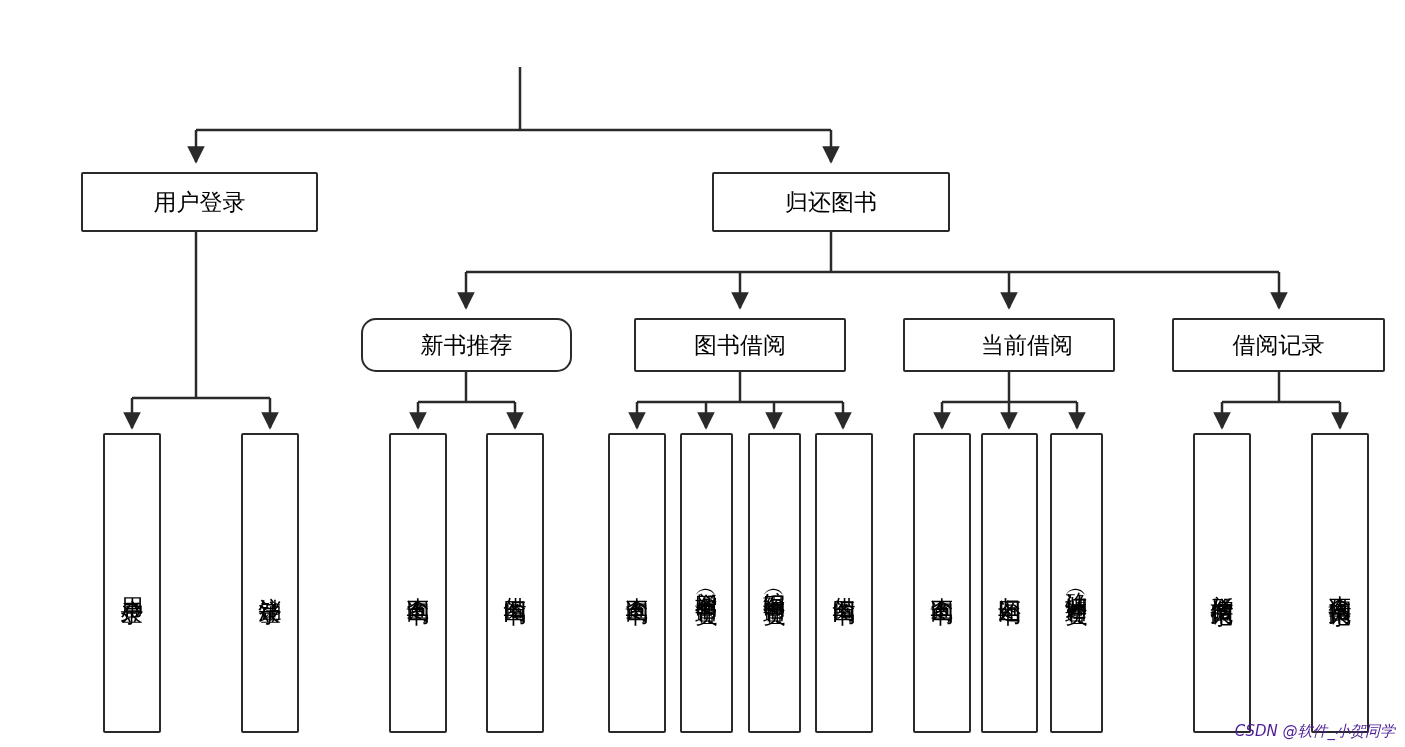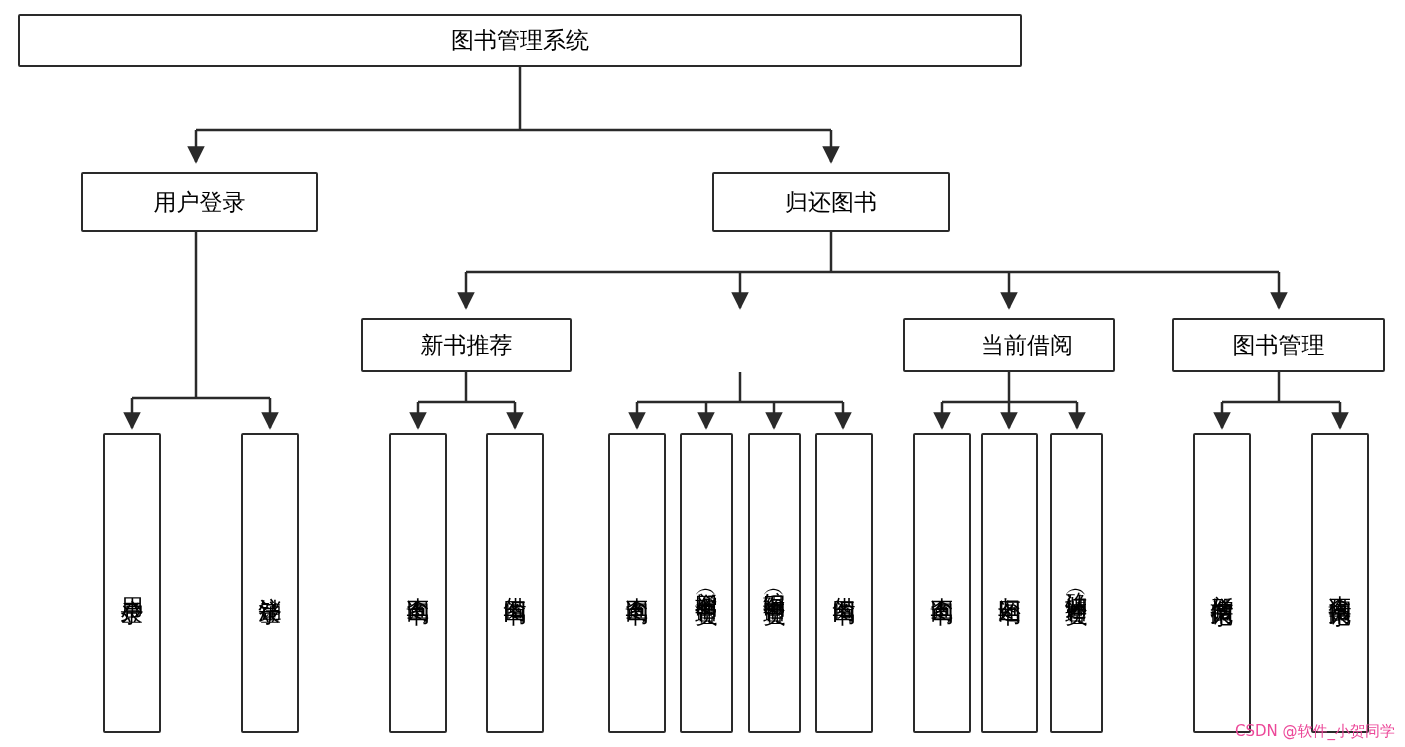--- a/index.html
+++ b/index.html
@@ -54,22 +54,23 @@
     width: 1405px;
     height: 747px;
     overflow: visible;
     pointer-events: none;
   }
   .watermark {
     position: absolute;
     right: 10px;
     bottom: 6px;
     font-size: 15px;
-    color: #ec4899;
+    color: #4c1d95;
     white-space: nowrap;
+    font-style: italic;
   }
 </style>
 </head>
 <body>
 
 <div id="diagram">
 
   <svg class="edges" viewBox="0 0 1405 747">
     <defs>
       <marker id="arrow" viewBox="0 0 10 10" refX="9" refY="5" markerWidth="7" markerHeight="7" orient="auto-start-reverse">
@@ -113,28 +114,28 @@
       <path d="M 1009 402 L 1009 428" marker-end="url(#arrow)"></path>
       <path d="M 1077 402 L 1077 428" marker-end="url(#arrow)"></path>
 
       <path d="M 1279 372 L 1279 402"></path>
       <path d="M 1222 402 L 1340 402"></path>
       <path d="M 1222 402 L 1222 428" marker-end="url(#arrow)"></path>
       <path d="M 1340 402 L 1340 428" marker-end="url(#arrow)"></path>
     </g>
   </svg>
 
-  <div class="node h" style="left:18px; top:14px; width:1004px; height:53px;">图书管理系统</div>
 
   <div class="node h" style="left:81px; top:172px; width:237px; height:60px;">用户登录</div>
   <div class="node h" style="left:712px; top:172px; width:238px; height:60px;">归还图书</div>
 
-  <div class="node h" style="left:361px; top:318px; width:211px; height:54px;">新书推荐</div>
+  <div class="node h" style="left:361px; top:318px; width:211px; height:54px;border-radius:15px;">新书推荐</div>
+  <div class="node h" style="left:634px; top:318px; width:212px; height:54px;">图书借阅</div>
   <div class="node h" style="left:903px; top:318px; width:212px; height:54px;padding-left:36px;">当前借阅</div>
-  <div class="node h" style="left:1172px; top:318px; width:213px; height:54px;">图书管理</div>
+  <div class="node h" style="left:1172px; top:318px; width:213px; height:54px;">借阅记录</div>
 
   <div class="node v" style="left:103px; top:433px; width:58px; height:300px;">用户登录</div>
   <div class="node v" style="left:241px; top:433px; width:58px; height:300px;">注销登录</div>
 
   <div class="node v" style="left:389px; top:433px; width:58px; height:300px;">查询图书</div>
   <div class="node v" style="left:486px; top:433px; width:58px; height:300px;">借阅图书</div>
 
   <div class="node v" style="left:608px; top:433px; width:58px; height:300px;">查询图书</div>
   <div class="node v narrow" style="left:680px; top:433px; width:53px; height:300px;">新增图书（管理员）</div>
   <div class="node v narrow" style="left:748px; top:433px; width:53px; height:300px;">编辑图书（管理员）</div>

